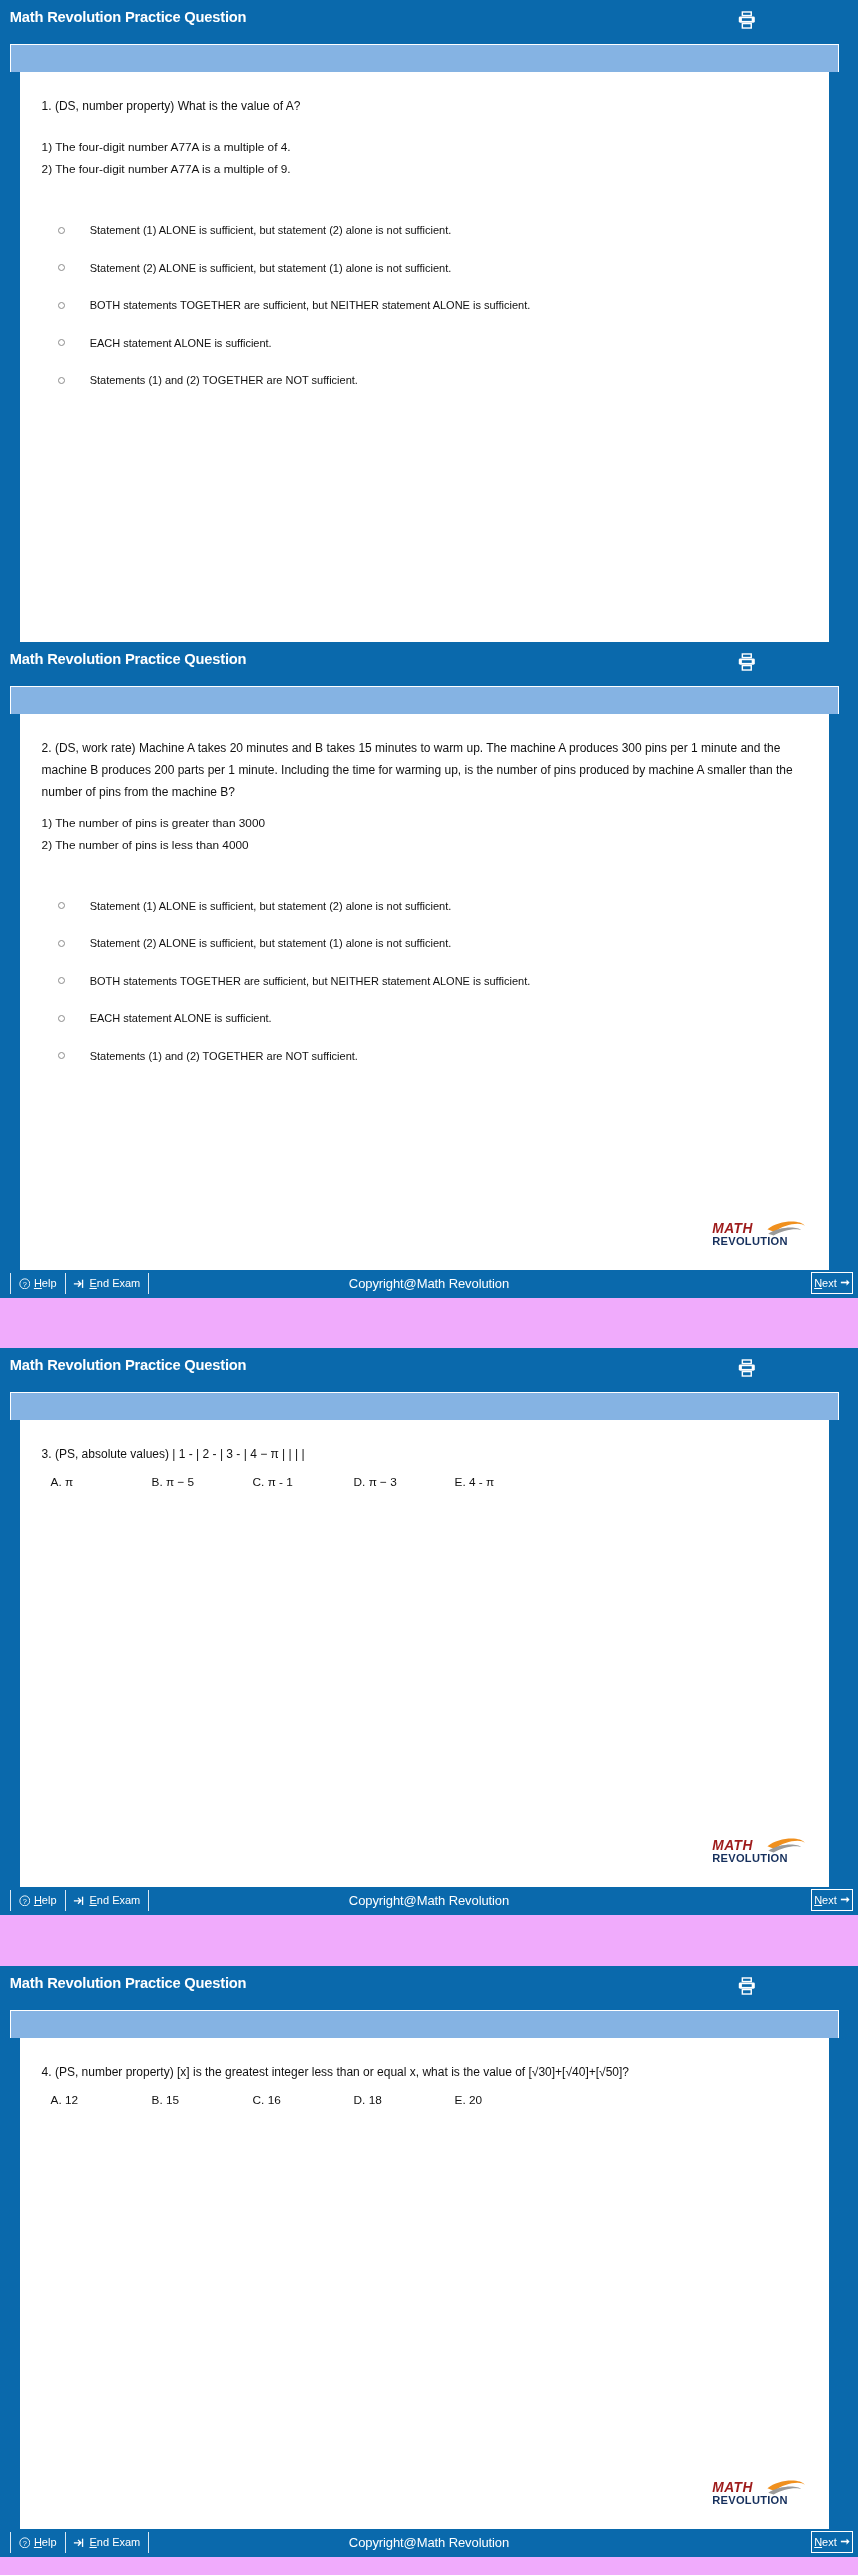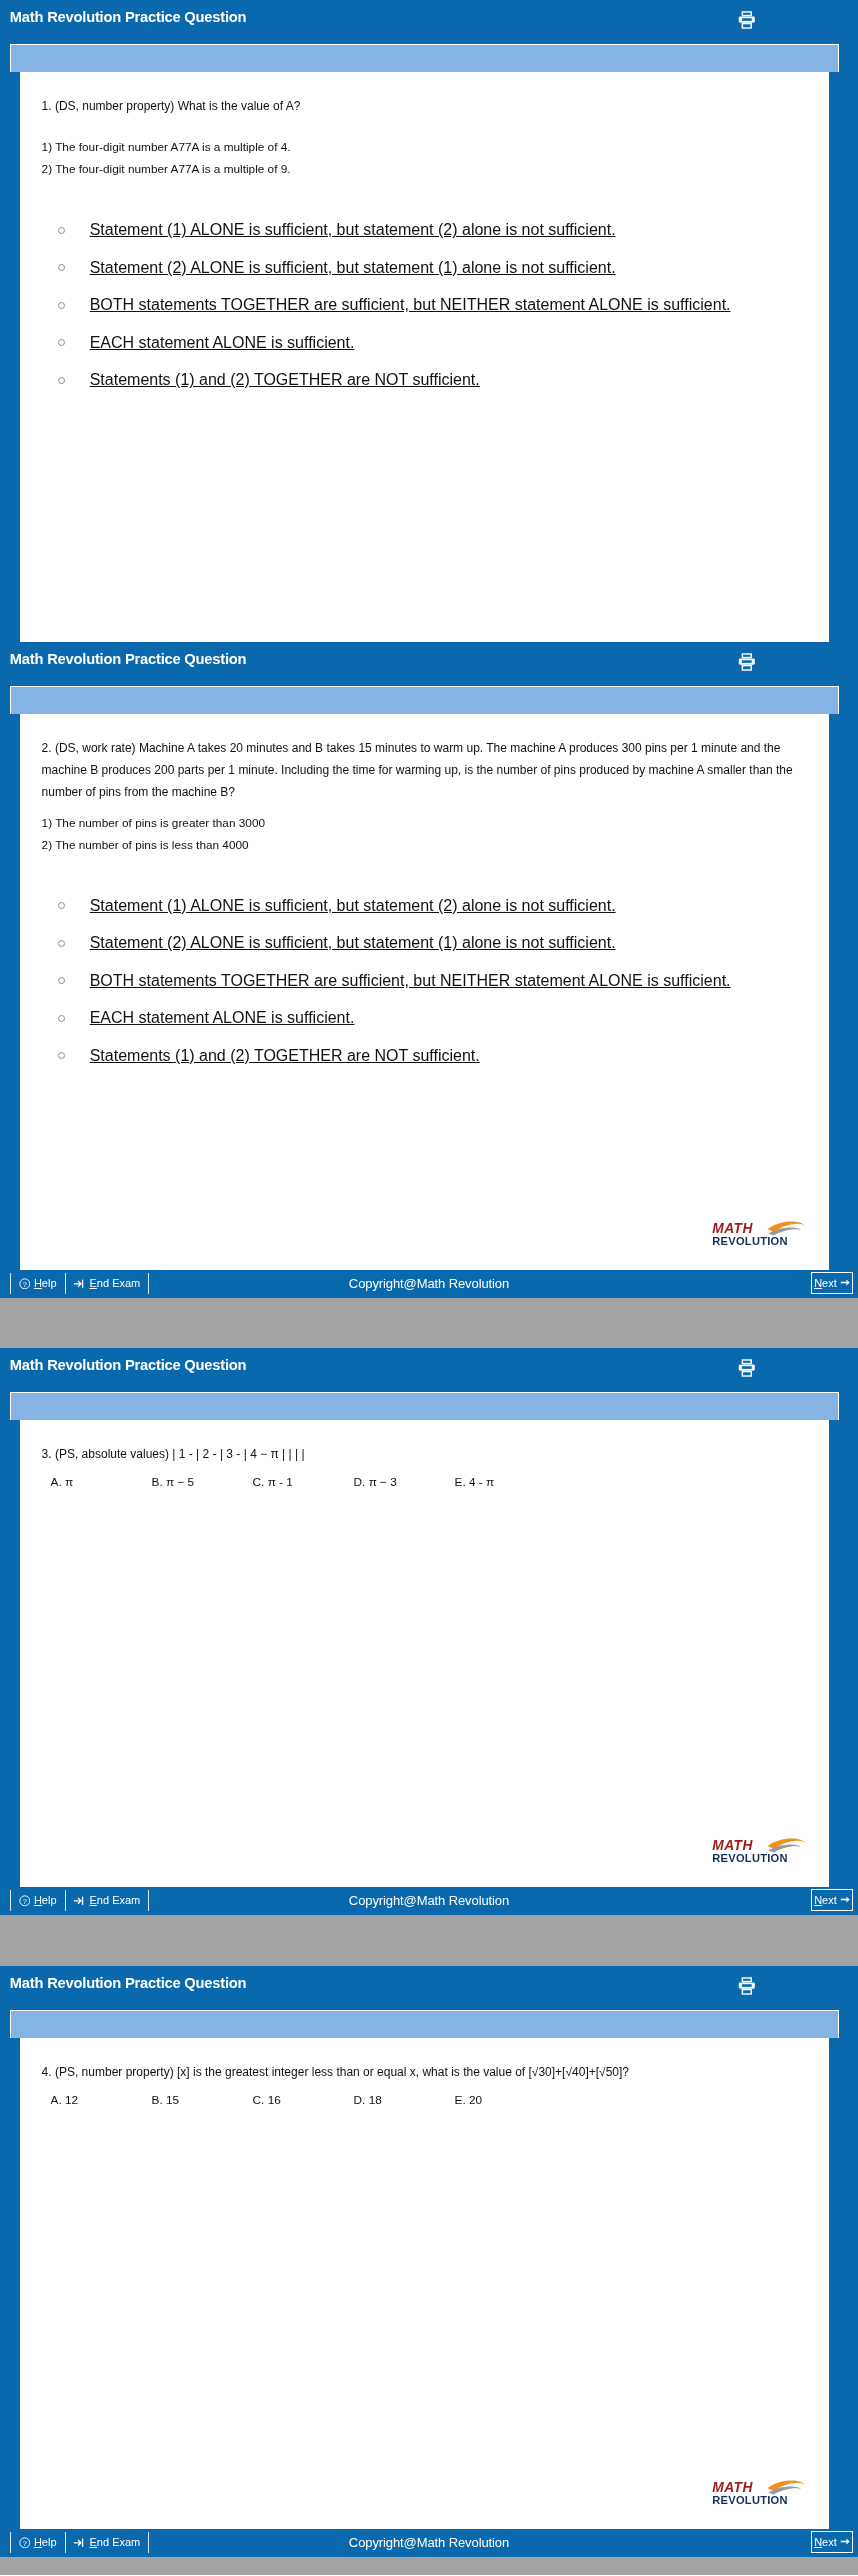--- a/index.html
+++ b/index.html
@@ -6,21 +6,21 @@
   html, body {
     width: 858px;
     background: #ffffff;
     font-family: "Liberation Sans", sans-serif;
   }
   body { width: 858px; }
 
   .exam-panel {
     width: 858px;
     position: relative;
-    background: #a3a3a3;
+    background: #f0abfc;
     overflow: hidden;
   }
   
   .panel-h1 { height: 642px; }
   .panel-h2 { height: 706px; }
   .panel-h3 { height: 618px; }
   .panel-h4 { height: 609px; }
 
   
   .panel-header {
@@ -113,24 +113,23 @@
     width: 7.1px;
     height: 7.1px;
     border: 0.9px solid #8c8c8c;
     border-radius: 50%;
     background: #ffffff;
     margin-left: 16px;
     margin-right: 25px;
     flex: 0 0 auto;
   }
   .radio-label {
-    font-size: 16px;
+    font-size: 11px;
     color: #111111;
     white-space: nowrap;
-    text-decoration: underline;
   }
 
   
   .logo {
     position: absolute;
     right: 16px;
     bottom: 22px;
     width: 101px;
     height: 32px;
   }

